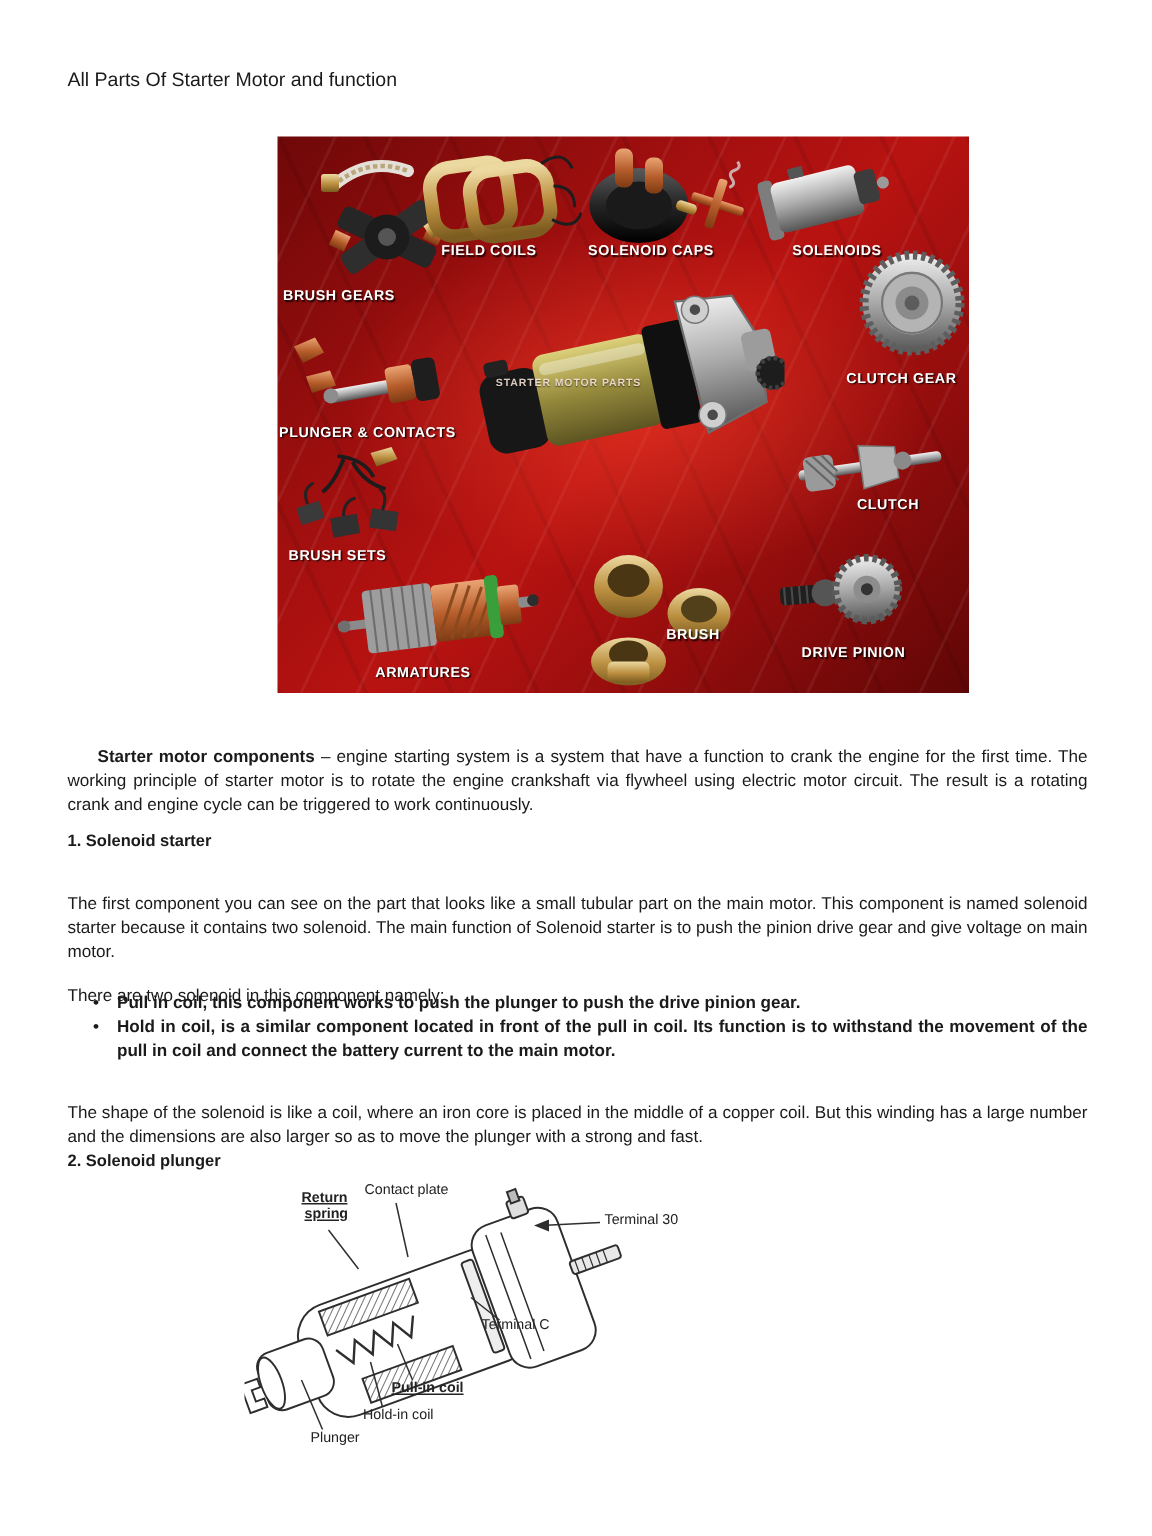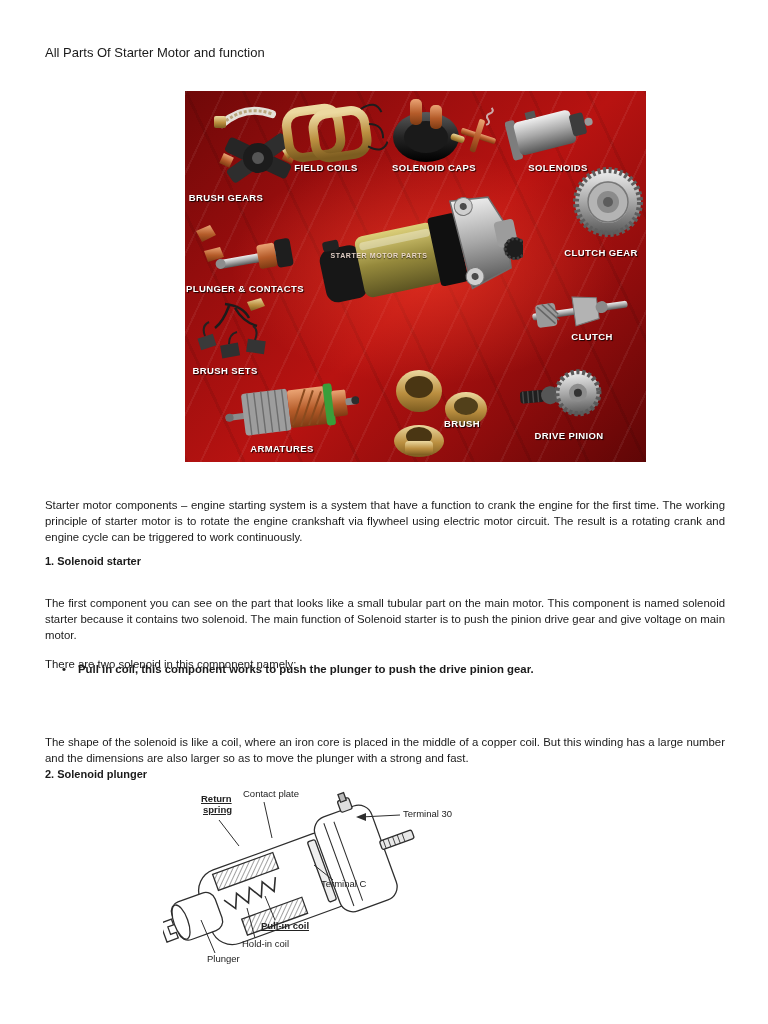--- a/index.html
+++ b/index.html
@@ -4,21 +4,21 @@
 <style>
   html,body{margin:0;padding:0;}
   body{
     width:768px;height:1024px;background:#ffffff;position:relative;overflow:hidden;
     font-family:"Liberation Sans","DejaVu Sans",sans-serif;color:#1a1a1a;
   }
   .abs{position:absolute;}
   
   .doc-title{left:45px;top:45px;font-size:13px;font-weight:normal;}
   .body-block{left:45px;width:680px;font-size:11.4px;line-height:16px;text-align:justify;}
-  .lead-bold{font-weight:normal;}
+  .lead-bold{font-weight:bold;margin-left:20px;}
   .sec-head{left:45px;font-size:11px;font-weight:bold;}
   .bullet-list{left:45px;width:680px;font-size:11.4px;line-height:16px;}
   .bullet-item{position:relative;padding-left:33px;text-align:justify;font-weight:bold;}
   .bullet-item::before{content:"\2022";position:absolute;left:17px;top:0;}
   
   .parts-image{
     left:185px;top:91px;width:461px;height:371px;overflow:hidden;
     background:
       radial-gradient(ellipse 60% 45% at 52% 48%, rgba(255,70,45,.50), rgba(255,70,45,0) 70%),
       repeating-linear-gradient(115deg, rgba(255,255,255,.06) 0 2px, rgba(255,255,255,0) 2px 34px),
@@ -238,20 +238,21 @@
 <p class="abs body-block" style="top:486px"><span class="lead-bold">Starter motor components</span><span> – engine starting system is a system that have a function to crank the engine for the first time. The working principle of starter motor is to rotate the engine crankshaft via flywheel using electric motor circuit. The result is a rotating crank and engine cycle can be triggered to work continuously.</span></p>
 
 <div class="abs sec-head" style="top:555px">1. Solenoid starter</div>
 
 <p class="abs body-block" style="top:584px">The first component you can see on the part that looks like a small tubular part on the main motor. This component is named solenoid starter because it contains two solenoid. The main function of Solenoid starter is to push the pinion drive gear and give voltage on main motor.</p>
 
 <p class="abs body-block" style="top:645px">There are two solenoid in this component namely;</p>
 
 <div class="abs bullet-list" style="top:661px">
   <div class="bullet-item">Pull in coil, this component works to push the plunger to push the drive pinion gear.</div>
+  <div class="bullet-item">Hold in coil, is a similar component located in front of the pull in coil. Its function is to withstand the movement of the pull in coil and connect the battery current to the main motor.</div>
 </div>
 
 <p class="abs body-block" style="top:723px">The shape of the solenoid is like a coil, where an iron core is placed in the middle of a copper coil. But this winding has a large number and the dimensions are also larger so as to move the plunger with a strong and fast.</p>
 
 <div class="abs sec-head" style="top:768px">2. Solenoid plunger</div>
 
 <div class="abs diagram">
   <svg width="302" height="192">
     <g stroke="#2e2e2e" stroke-width="1.3" fill="#ffffff">
       <g transform="rotate(-20 140 95)">

